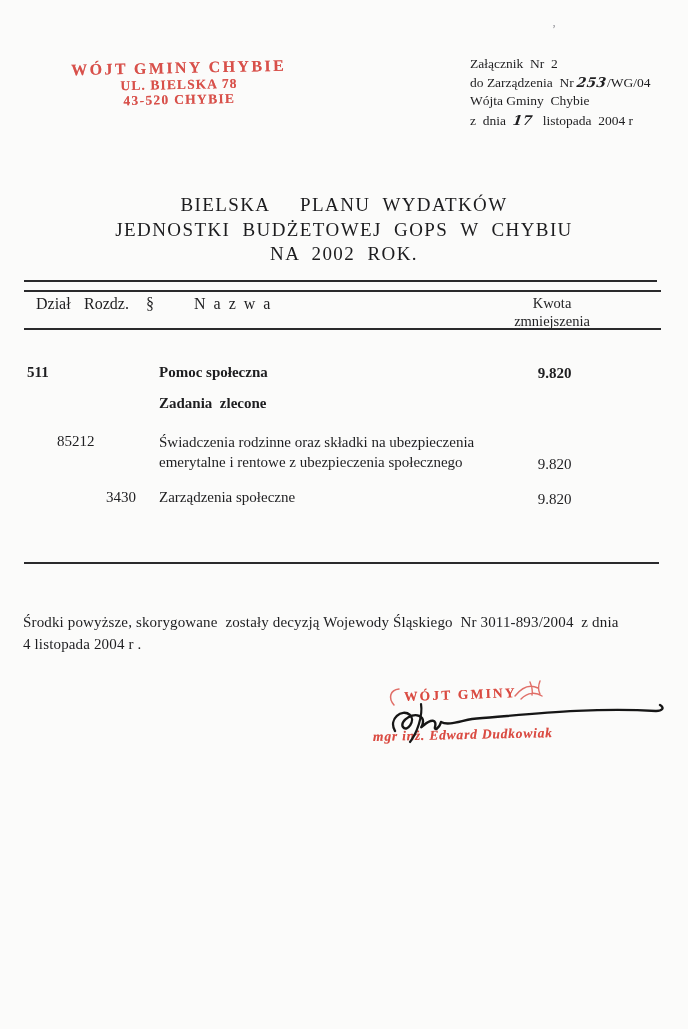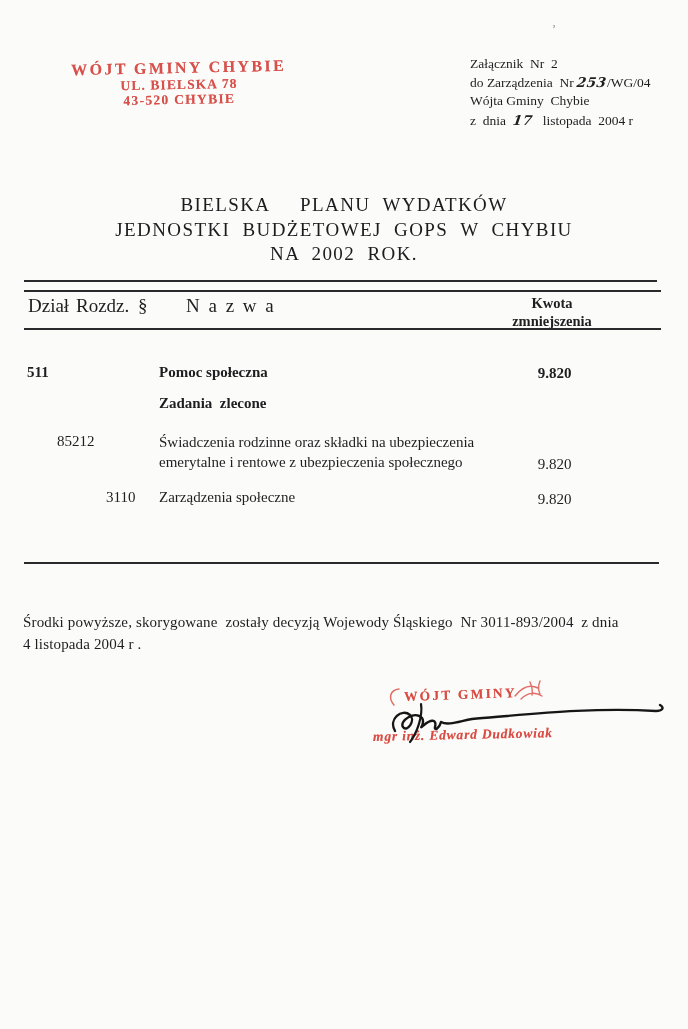--- a/index.html
+++ b/index.html
@@ -45,26 +45,26 @@
     position:absolute;left:0;right:0;top:193px;
     text-align:center;font-size:19px;line-height:24.6px;
     letter-spacing:1.4px;color:#1c1c1e;
   }
 
   
   .rule{position:absolute;background:#2a2a2c;height:2px;}
   .rule-thin{height:1.5px;}
 
   .cell{position:absolute;font-size:15px;}
-  .hdr{font-size:19px;}
+  .hdr{font-size:16px;margin-left:8px;}
   .b{font-weight:700;}
   .amount-col{position:absolute;width:115px;text-align:center;}
   .kwota-hdr{
     position:absolute;left:492px;top:294px;width:120px;
-    text-align:center;font-size:14.5px;line-height:18px;font-weight:bold;
+    text-align:center;font-size:14.5px;line-height:18px;
   }
   .name2{line-height:20px;}
 
   
   .footer-note{
     position:absolute;left:23px;top:612px;width:650px;
     font-size:15px;line-height:21.5px;letter-spacing:.15px;
   }
 
   
@@ -138,21 +138,21 @@
     <div>
       <div class="cell" style="left:57px;top:433px;">85212</div>
       <div class="cell name2" style="left:159px;top:432px;">
         <div>Świadczenia rodzinne oraz składki na ubezpieczenia</div>
         <div>emerytalne i rentowe z ubezpieczenia społecznego</div>
       </div>
       <div class="amount-col" style="left:497px;top:456px;font-size:15px;">9.820</div>
     </div>
 
     <div>
-      <div class="cell" style="left:106px;top:489px;">3110</div>
+      <div class="cell" style="left:106px;top:489px;">3430</div>
       <div class="cell" style="left:159px;top:489px;">Zarządzenia społeczne</div>
       <div class="amount-col" style="left:497px;top:491px;font-size:15px;">9.820</div>
     </div>
 
     <div class="rule rule-thin" style="left:24px;top:562px;width:635px;"></div>
   </div>
 
   <div class="footer-note">
     <div class="pre">Środki powyższe, skorygowane  zostały decyzją Wojewody Śląskiego  Nr 3011-893/2004  z dnia</div>
     <div class="pre">4 listopada 2004 r .</div>

